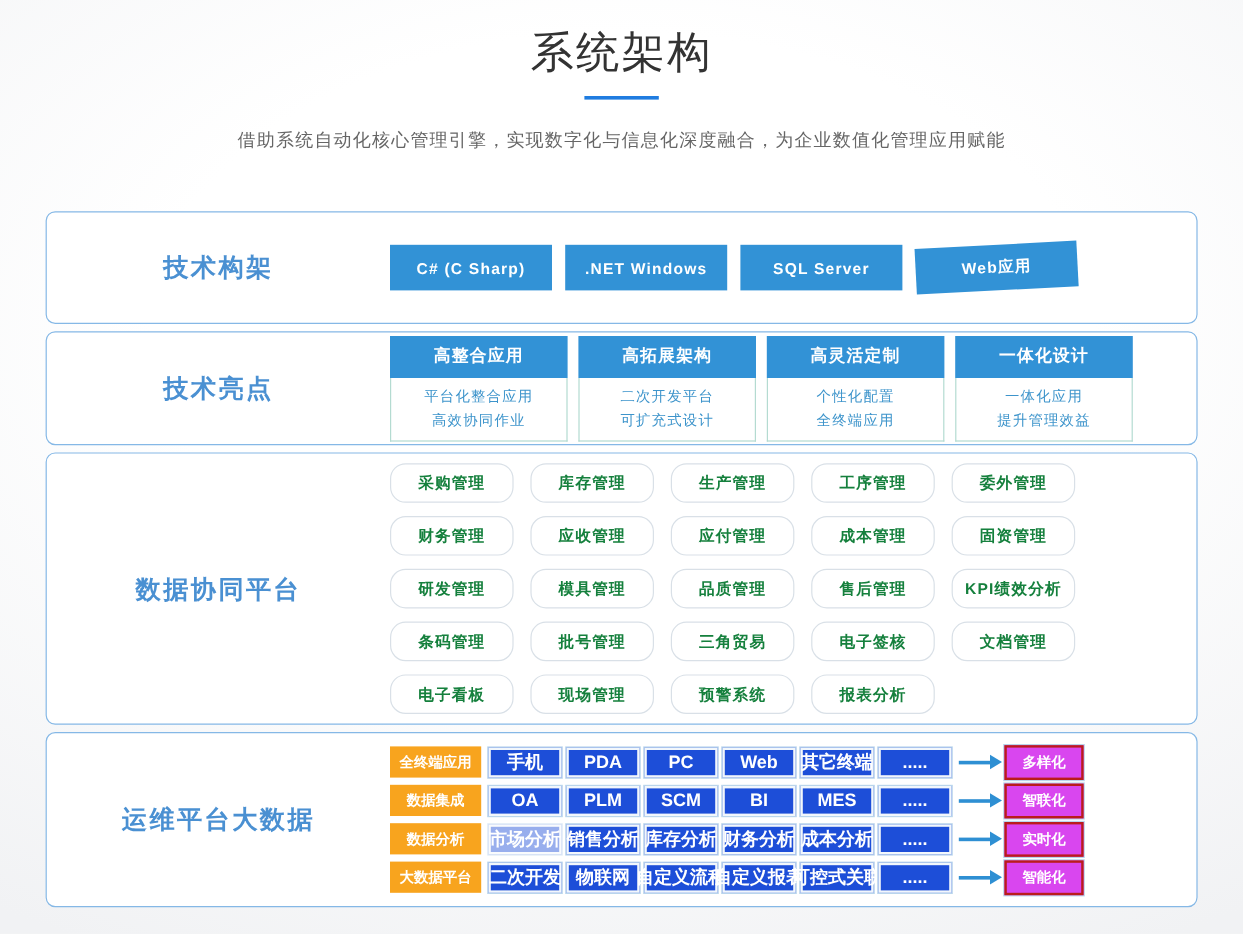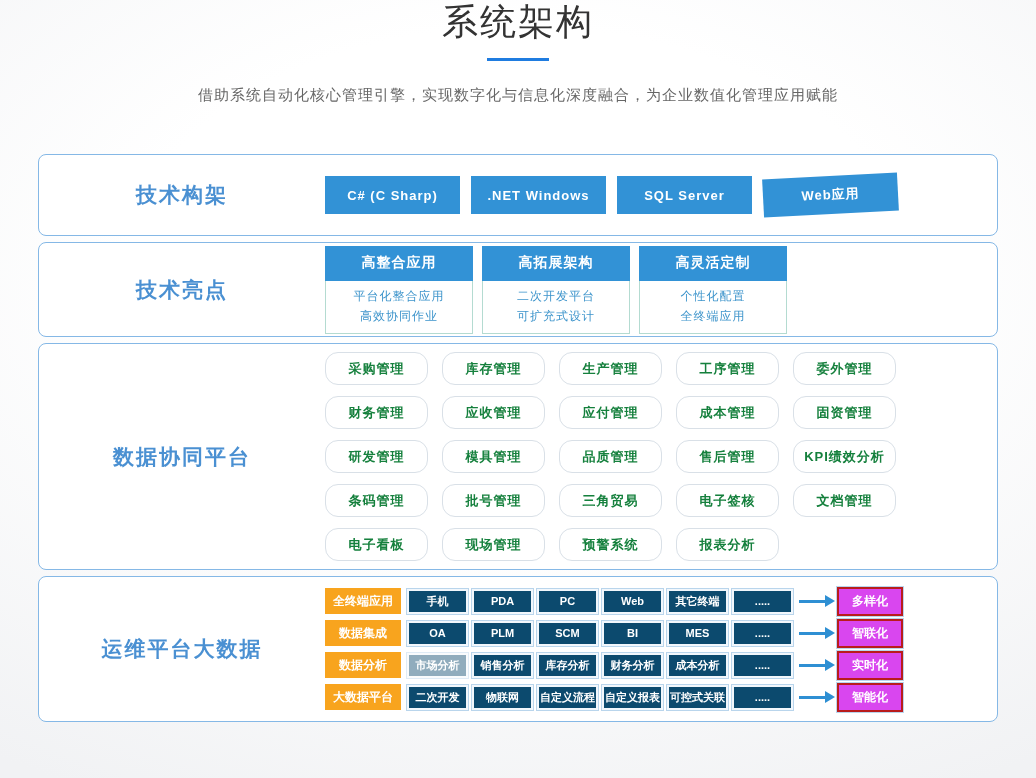--- a/index.html
+++ b/index.html
@@ -5,40 +5,40 @@
   * { margin:0; padding:0; box-sizing:border-box; }
   html,body { width:1036px; height:778px; overflow:hidden; }
   body {
     font-family:"Liberation Sans", sans-serif;
     background: radial-gradient(ellipse 90% 75% at 50% 35%, #ffffff 42%, #f1f2f4 100%);
     background-color:#f3f4f5;
   }
   .page { width:1036px; height:778px; position:relative; }
 
   
-  .hero { text-align:center; }
+  .hero { padding-top:22px; text-align:center; }
   .hero h1 { font-size:36px; font-weight:400; color:#333; letter-spacing:2px; line-height:44px; }
   .title-underline { width:62px; height:3px; background:#1f7ce0; margin:14px auto 0; }
   .hero p { margin-top:25px; font-size:15px; color:#666; letter-spacing:1px; }
 
   
   .panel {
     width:960px; margin:0 auto 6px; background:#fff;
     border:1px solid #85b8e6; border-radius:8px;
     display:flex; align-items:stretch;
   }
   .panel:first-of-type { margin-top:49px; }
   .panel-label {
     width:286px; flex:0 0 286px; display:flex; align-items:center; justify-content:center;
     color:#4a90d2; font-size:21px; font-weight:bold; letter-spacing:2px;
   }
   .panel-body { flex:1; display:flex; align-items:center; }
 
   
-  .panel.s1 { height:82px; }
+  .panel.s1 { height:94px; }
   .tech-buttons { gap:11px; }
   .btn-solid {
     width:135px; height:38px; background:#3292d6; color:#fff;
     font-size:13px; font-weight:bold; display:flex; align-items:center; justify-content:center;
     letter-spacing:1px;
   }
   .btn-solid.tilt { transform:rotate(-3deg); }
 
   
   .panel.s2 { height:95px; }
@@ -69,22 +69,22 @@
   
   .panel.s4 { height:146px; }
   .bd-rows { flex-direction:column; align-items:flex-start; justify-content:center; gap:3px; display:flex; }
   .bd-row { display:flex; align-items:center; }
   .bd-cat {
     width:76px; height:26px; background:#f8a41e; color:#fff; font-size:12px; font-weight:bold;
     display:flex; align-items:center; justify-content:center; margin-right:2px;
   }
   .bd-item {
     width:61px; height:25px; margin-left:4px;
-    background:#0c4a6e; border:2px solid #f2f7fc; box-shadow:0 0 0 1px #b9d5ec;
-    color:#fff; font-size:11px; font-weight:bold;
+    background:#1d4ed8; border:2px solid #f2f7fc; box-shadow:0 0 0 1px #b9d5ec;
+    color:#fff; font-size:15px; font-weight:bold;
     display:flex; align-items:center; justify-content:center; white-space:nowrap;
   }
   .bd-item.faded { opacity:0.45; }
   .bd-arrow { display:flex; align-items:center; width:36px; margin:0 2px 0 6px; }
   .bd-arrow .line { flex:1; height:3px; background:#2e8fd3; }
   .bd-arrow .head {
     width:0; height:0; border-left:10px solid #2e8fd3;
     border-top:6px solid transparent; border-bottom:6px solid transparent;
   }
   .bd-result {
@@ -129,20 +129,27 @@
           <div class="hl-body">
             <div class="hl-line">二次开发平台</div>
             <div class="hl-line">可扩充式设计</div>
           </div>
         </div>
         <div class="hl-card">
           <div class="hl-head">高灵活定制</div>
           <div class="hl-body">
             <div class="hl-line">个性化配置</div>
             <div class="hl-line">全终端应用</div>
+          </div>
+        </div>
+        <div class="hl-card">
+          <div class="hl-head">一体化设计</div>
+          <div class="hl-body">
+            <div class="hl-line">一体化应用</div>
+            <div class="hl-line">提升管理效益</div>
           </div>
         </div>
       </div>
   </section>
 
   <section class="panel s3">
     <div class="panel-label">数据协同平台</div>
     <div class="panel-body module-grid" id="module-grid">
         <div class="module">采购管理</div>
         <div class="module">库存管理</div>

